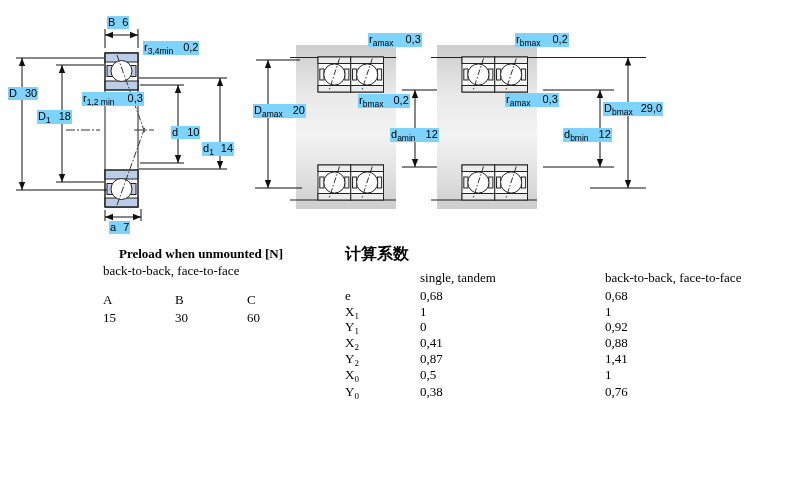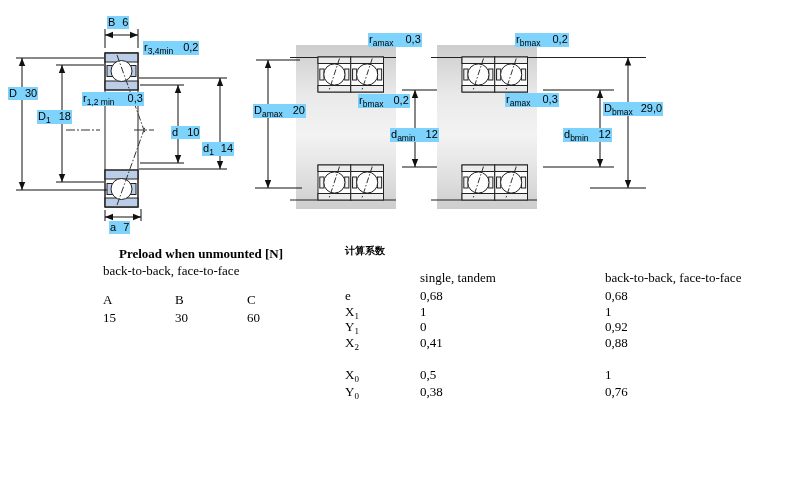--- a/index.html
+++ b/index.html
@@ -193,21 +193,21 @@
       <span class="cell pl-c2">C</span>
     </div>
     <div class="row" style="top:64px;width:230px;">
       <span class="cell pl-c0">15</span>
       <span class="cell pl-c1">30</span>
       <span class="cell pl-c2">60</span>
     </div>
   </div>
 
   <div class="tbl" style="left:345px;top:244px;width:420px;height:170px;">
-    <div class="t-title" style="left:0;top:0;font-size:10px;">计算系数</div>
+    <div class="t-title" style="left:0;top:0;font-size:16px;">计算系数</div>
     <div class="t-sub" style="left:75px;top:26px;">single, tandem</div>
     <div class="t-sub" style="left:260px;top:26px;">back-to-back, face-to-face</div>
 
     <div class="row" style="top:44px;width:420px;">
       <span class="cell f-c0"><span>e</span><span class="rsub"></span></span>
       <span class="cell f-c1">0,68</span>
       <span class="cell f-c2">0,68</span>
     </div>
     <div class="row" style="top:60px;width:420px;">
       <span class="cell f-c0"><span>X</span><span class="rsub">1</span></span>
@@ -217,20 +217,25 @@
     <div class="row" style="top:75px;width:420px;">
       <span class="cell f-c0"><span>Y</span><span class="rsub">1</span></span>
       <span class="cell f-c1">0</span>
       <span class="cell f-c2">0,92</span>
     </div>
     <div class="row" style="top:91px;width:420px;">
       <span class="cell f-c0"><span>X</span><span class="rsub">2</span></span>
       <span class="cell f-c1">0,41</span>
       <span class="cell f-c2">0,88</span>
     </div>
+    <div class="row" style="top:107px;width:420px;">
+      <span class="cell f-c0"><span>Y</span><span class="rsub">2</span></span>
+      <span class="cell f-c1">0,87</span>
+      <span class="cell f-c2">1,41</span>
+    </div>
     <div class="row" style="top:123px;width:420px;">
       <span class="cell f-c0"><span>X</span><span class="rsub">0</span></span>
       <span class="cell f-c1">0,5</span>
       <span class="cell f-c2">1</span>
     </div>
     <div class="row" style="top:140px;width:420px;">
       <span class="cell f-c0"><span>Y</span><span class="rsub">0</span></span>
       <span class="cell f-c1">0,38</span>
       <span class="cell f-c2">0,76</span>
     </div>

